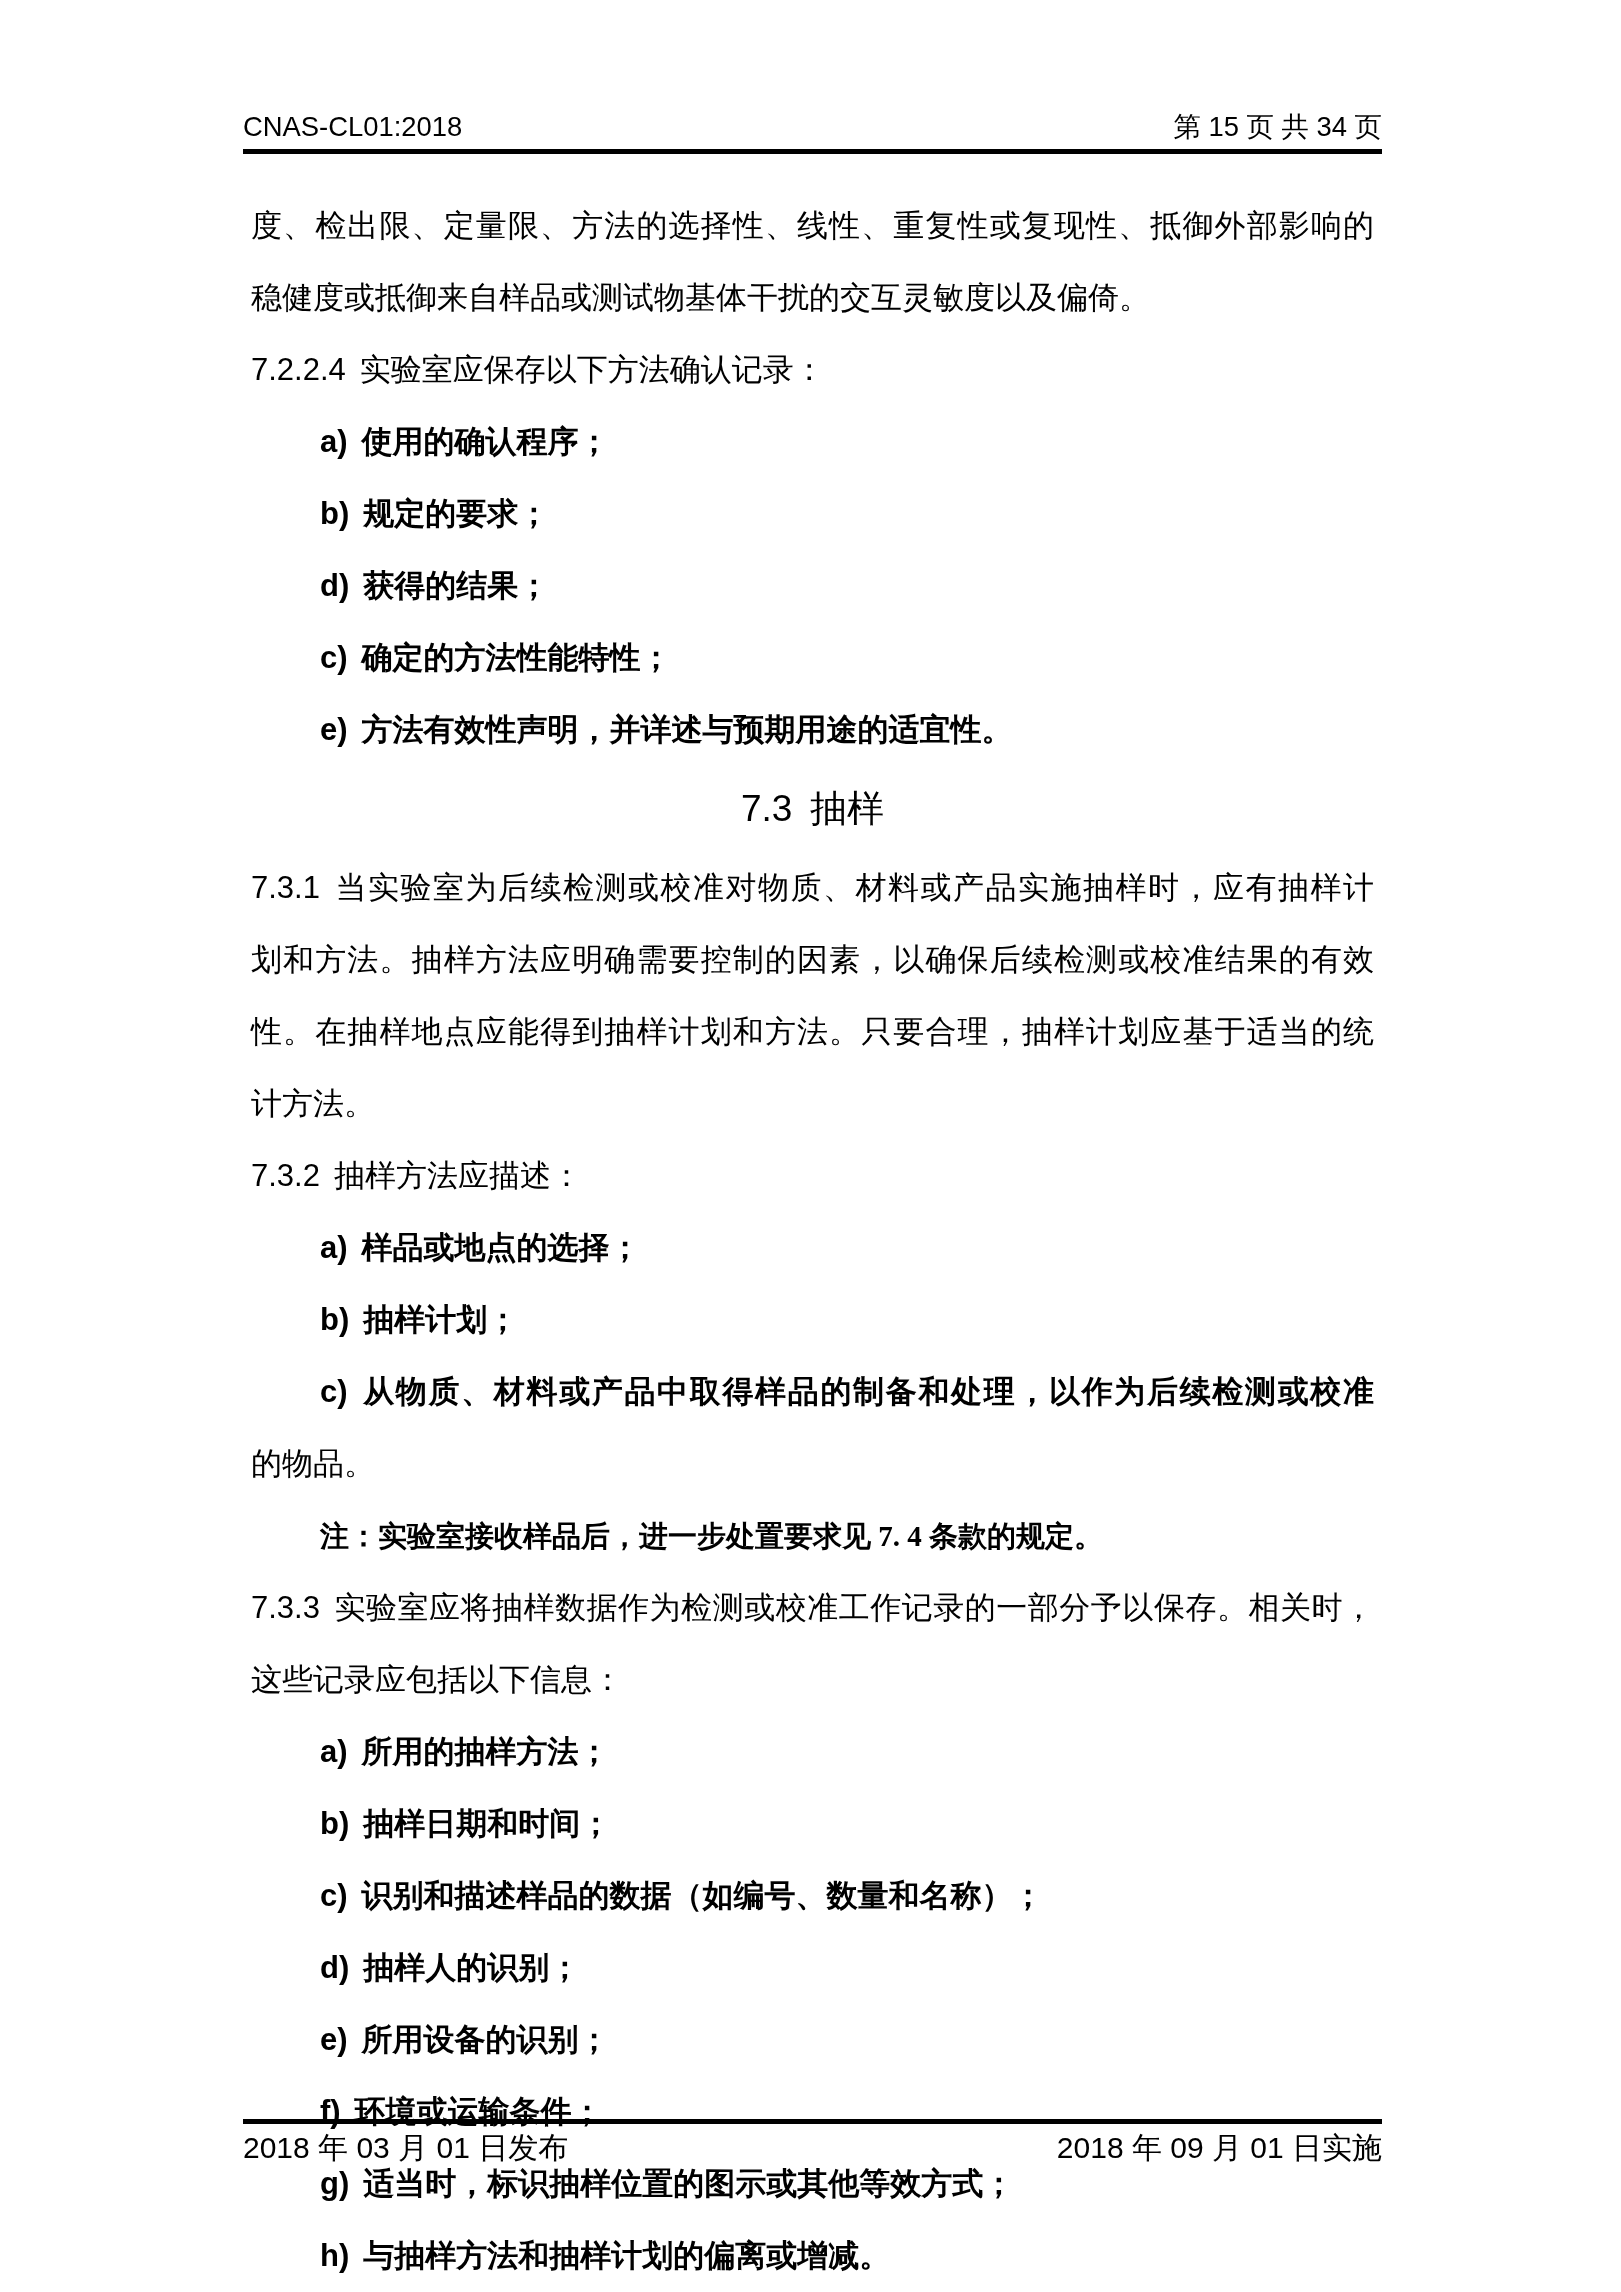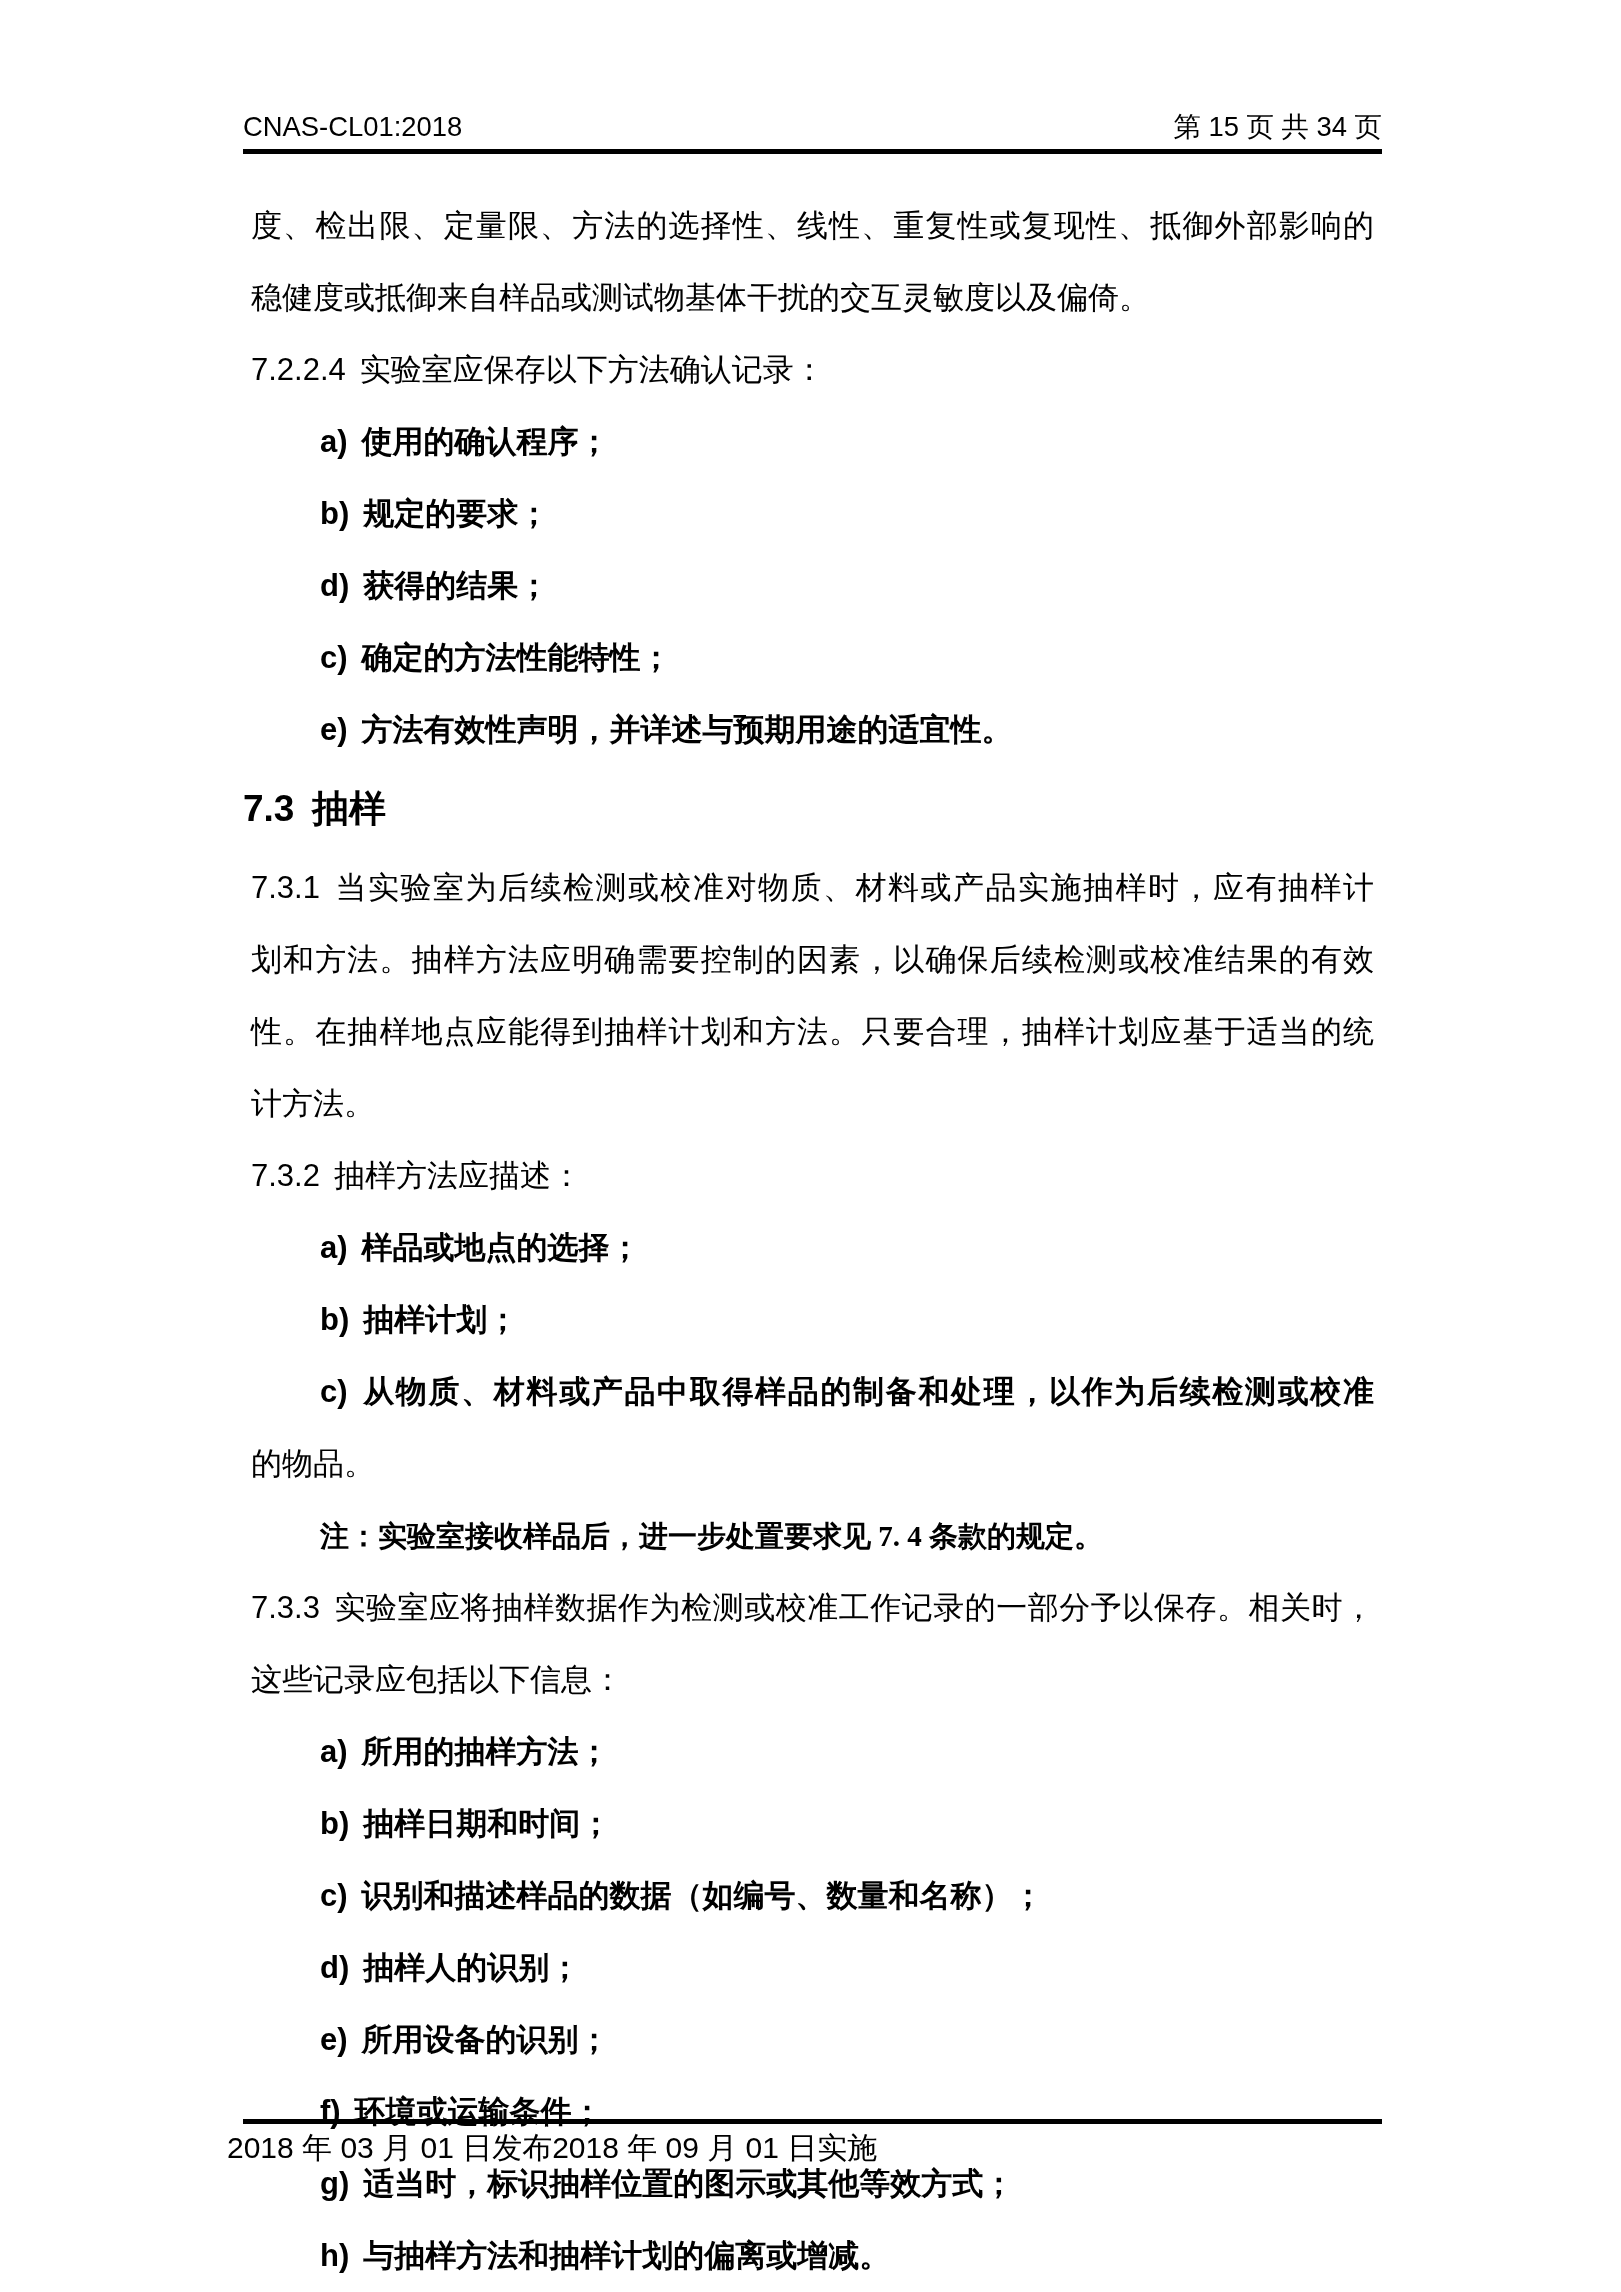--- a/index.html
+++ b/index.html
@@ -32,31 +32,31 @@
   }
   .fill { text-align:justify; text-align-last:justify; }
   .indent { padding-left:69px;font-weight:bold; }
   .prefix {
     font-family:"Liberation Sans","DejaVu Sans",sans-serif;
     margin-right:0.45em;
   }
   .note-line { font-size:29px; }
   .section-heading {
     margin:0; font-family:"Liberation Sans","DejaVu Sans",sans-serif;
-    font-weight:bold; font-size:37px; line-height:78px;
+    font-weight:normal; font-size:37px; line-height:78px;text-align:center;
   }
   .section-heading .prefix { margin-right:17.6px; }
   
   .footer-rule {
     position:absolute; left:243px; top:2119px; width:1139px; height:4.9px;
     background:#000;
   }
   .page-footer {
-    position:absolute; left:227px; top:2129px; width:1139px;
-    display:flex; 
+    position:absolute; left:243px; top:2129px; width:1139px;
+    display:flex; justify-content:space-between;
     font-family:"Liberation Sans","DejaVu Sans",sans-serif;
     font-size:30px; line-height:37px;
   }
 </style>
 </head>
 <body>
 
 <div class="page">
 
   <div class="page-header">

